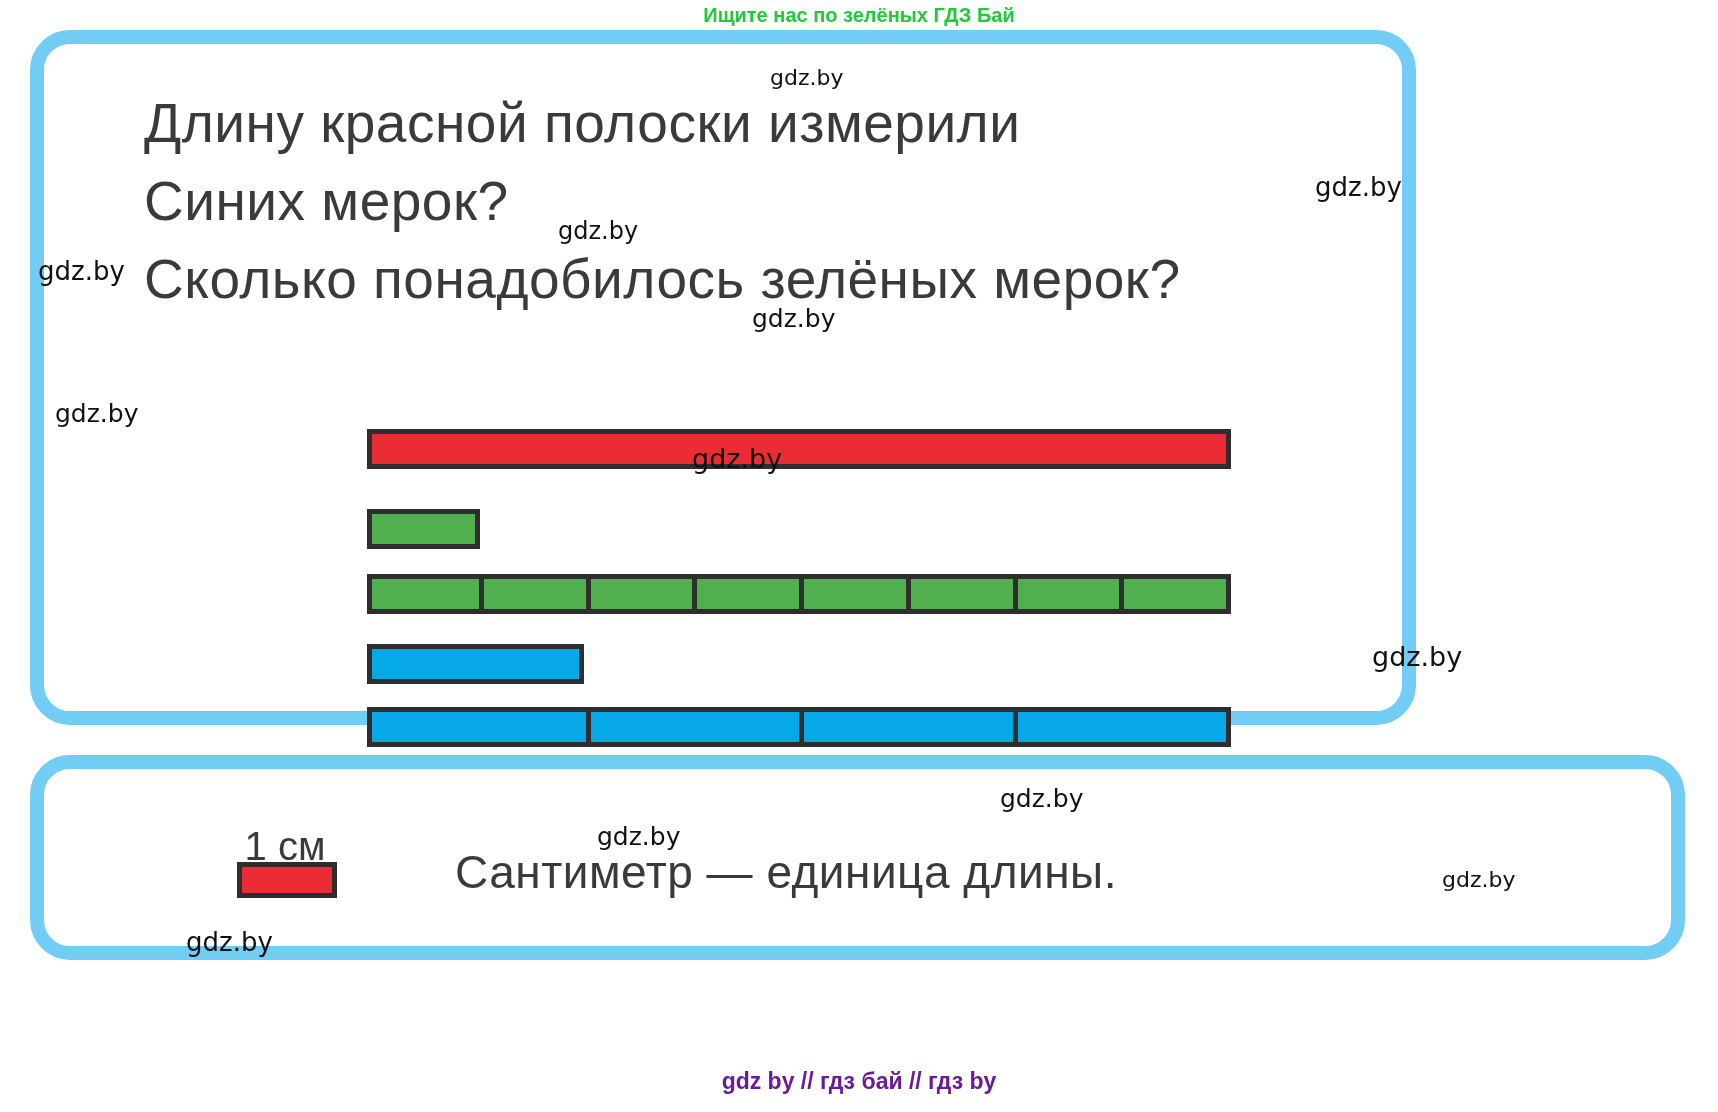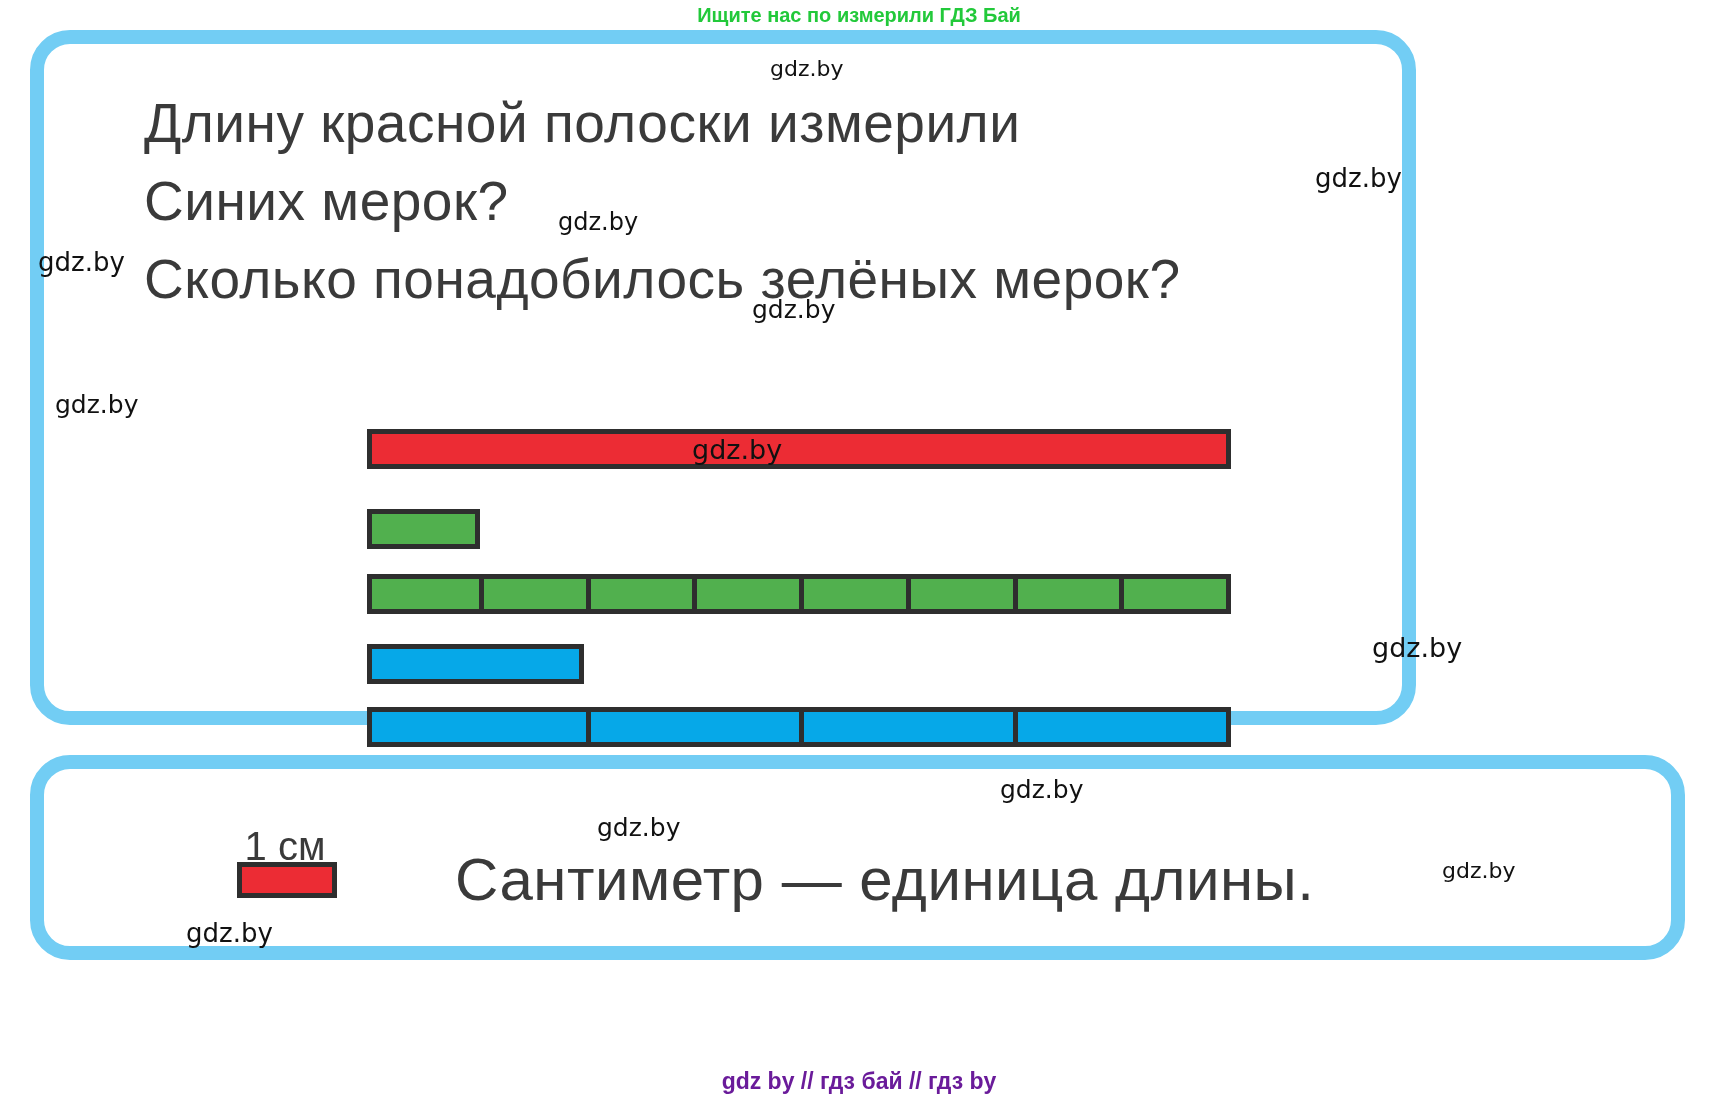--- a/index.html
+++ b/index.html
@@ -119,21 +119,21 @@
     width: 100px;
     height: 36px;
     background: #ec2c34;
     border: 5px solid #2e2e2e;
     box-sizing: border-box;
   }
   #definition-text {
     position: absolute;
     left: 455px;
     top: 845px;
-    font-size: 60px;
+    font-size: 46px;
     color: #3a3a3a;
     white-space: nowrap;
     letter-spacing: 0.5px;
   }
 
   
   #site-footer {
     position: absolute;
     left: 0;
     top: 1068px;
@@ -144,26 +144,27 @@
     font-weight: 700;
     white-space: nowrap;
   }
 
   
   .wm {
     position: absolute;
     color: #111111;
     white-space: nowrap;
     font-family: "DejaVu Sans", sans-serif;
+    margin-top: 9px;
   }
 </style>
 </head>
 <body>
 
-<div id="site-header">Ищите нас по измерили ГДЗ Бай</div>
+<div id="site-header">Ищите нас по зелёных ГДЗ Бай</div>
 
 <div class="card" id="problem-card">
 
   <div id="problem-text">
     <span class="line">Длину красной полоски измерили</span>
     <span class="line">Синих мерок?</span>
     <span class="line">Сколько понадобилось зелёных мерок?</span>
   </div>
 
   <div id="bars">

